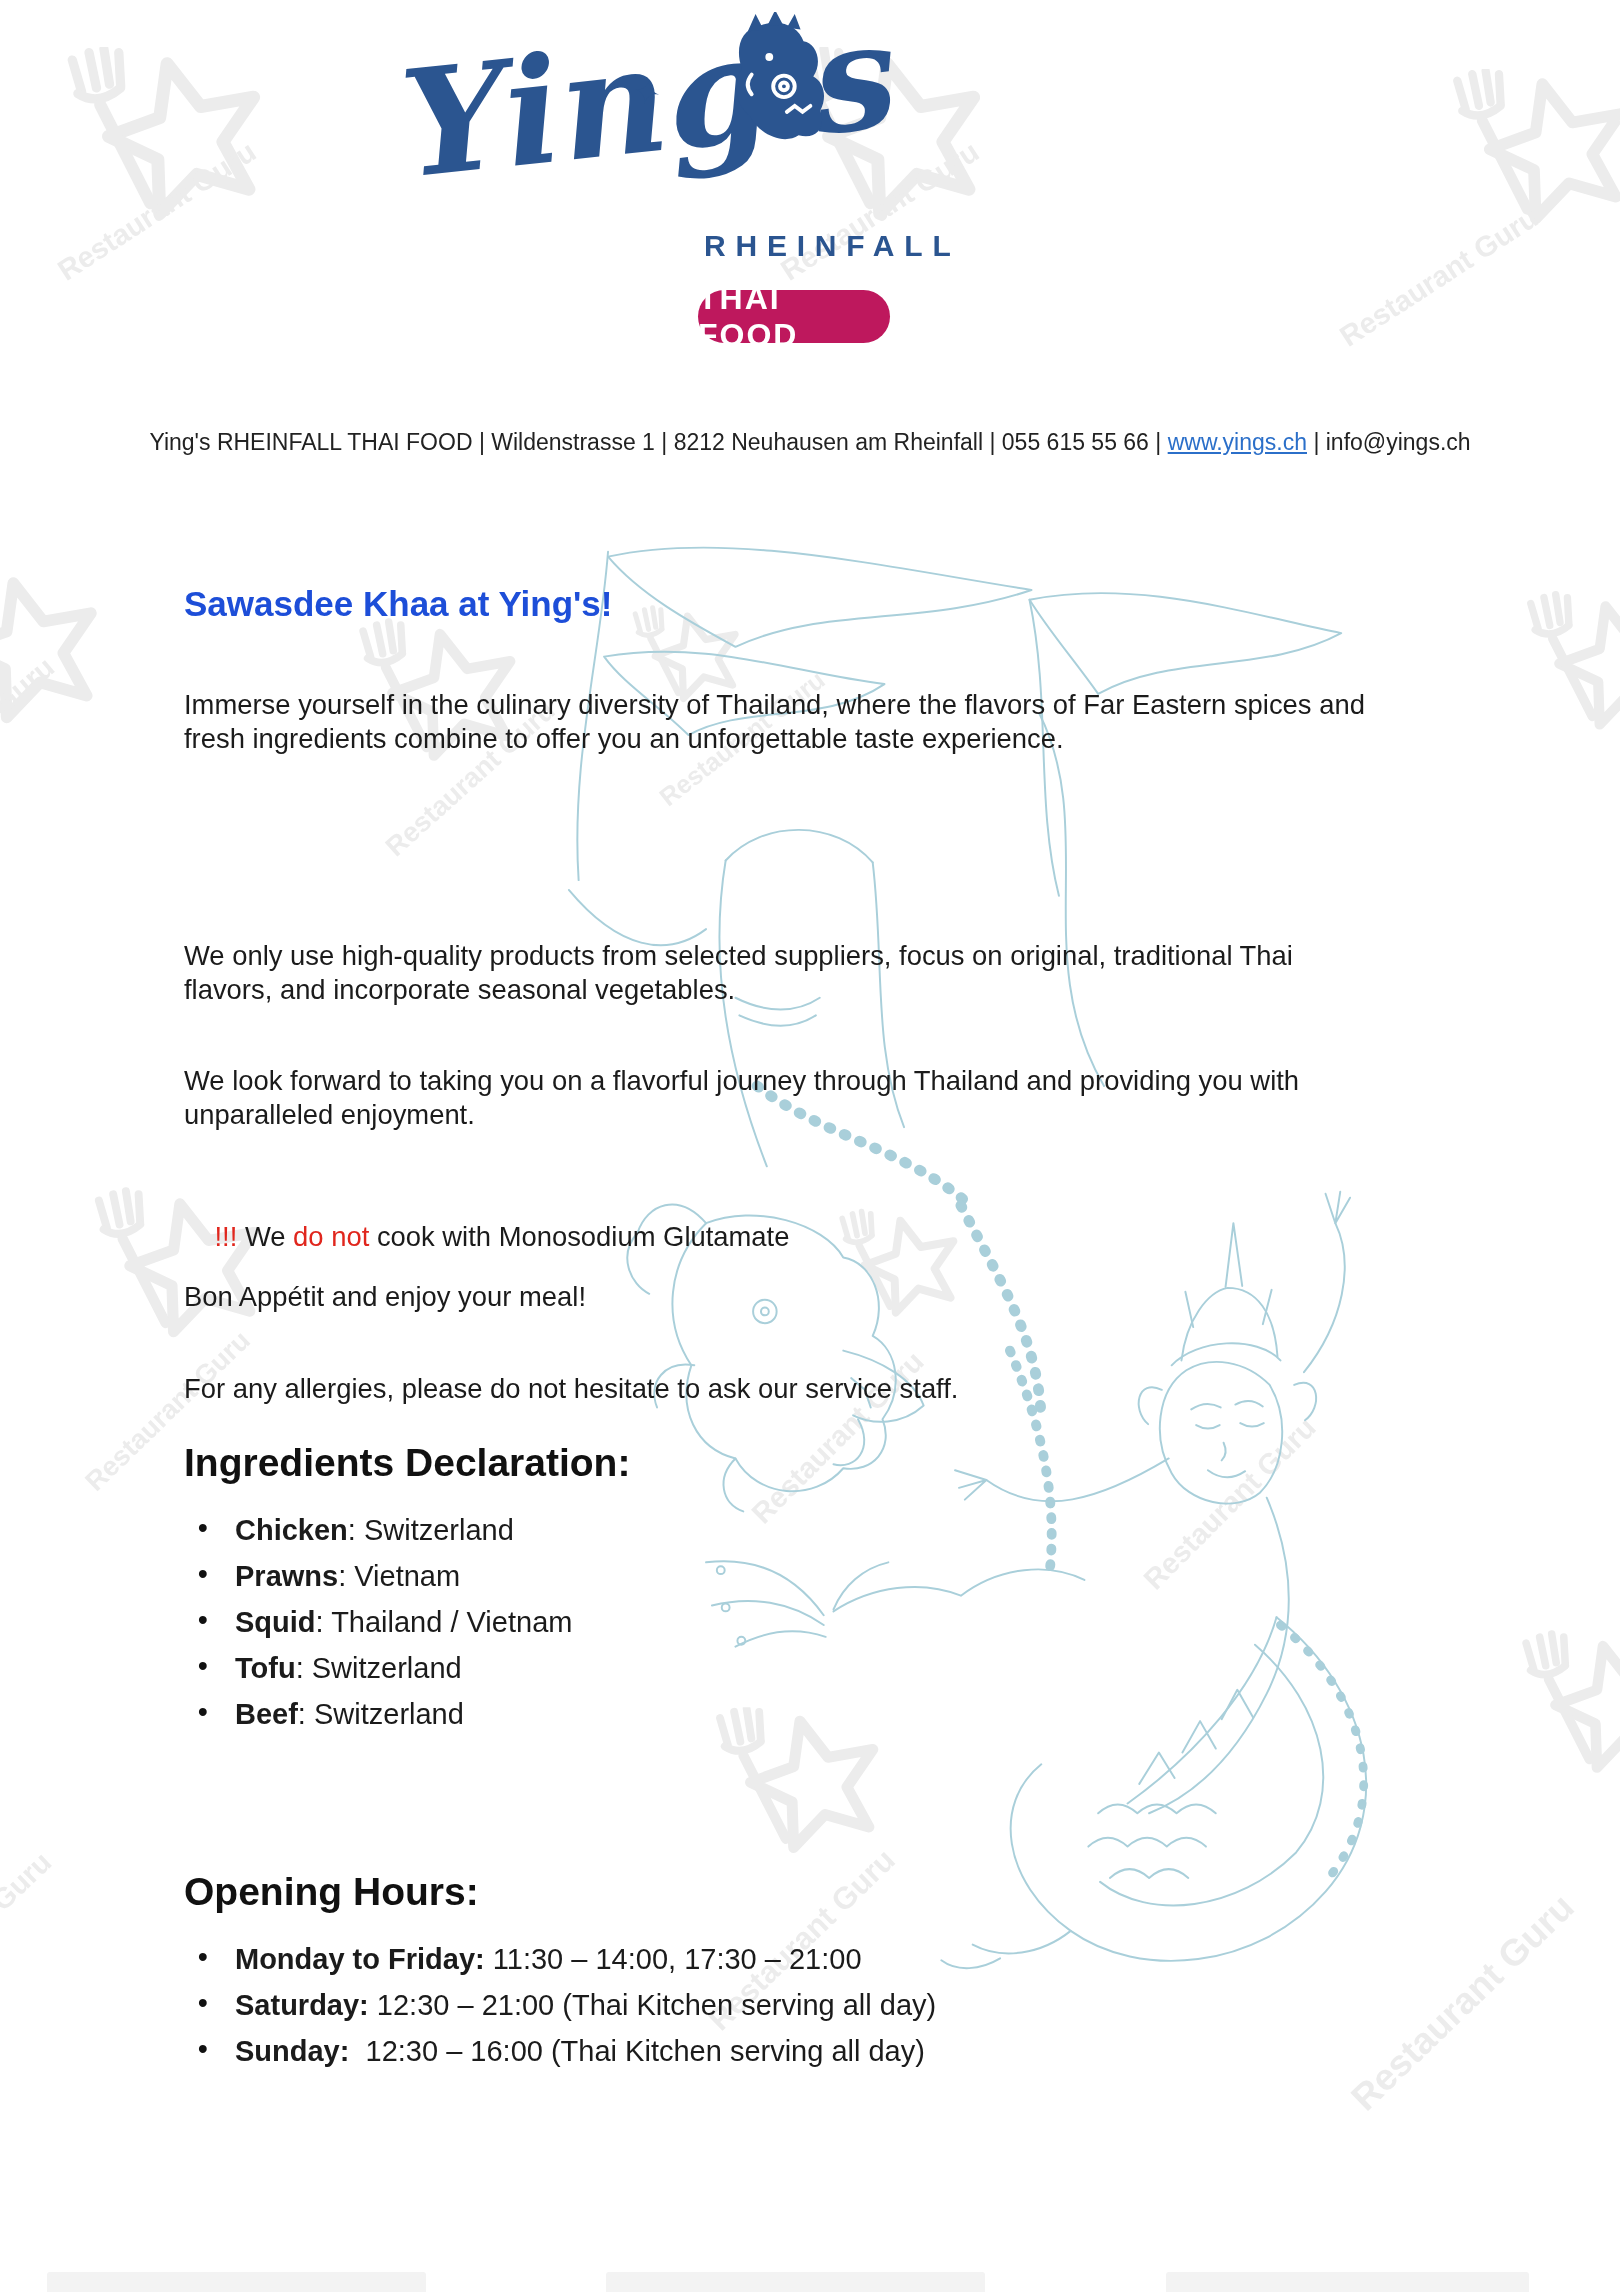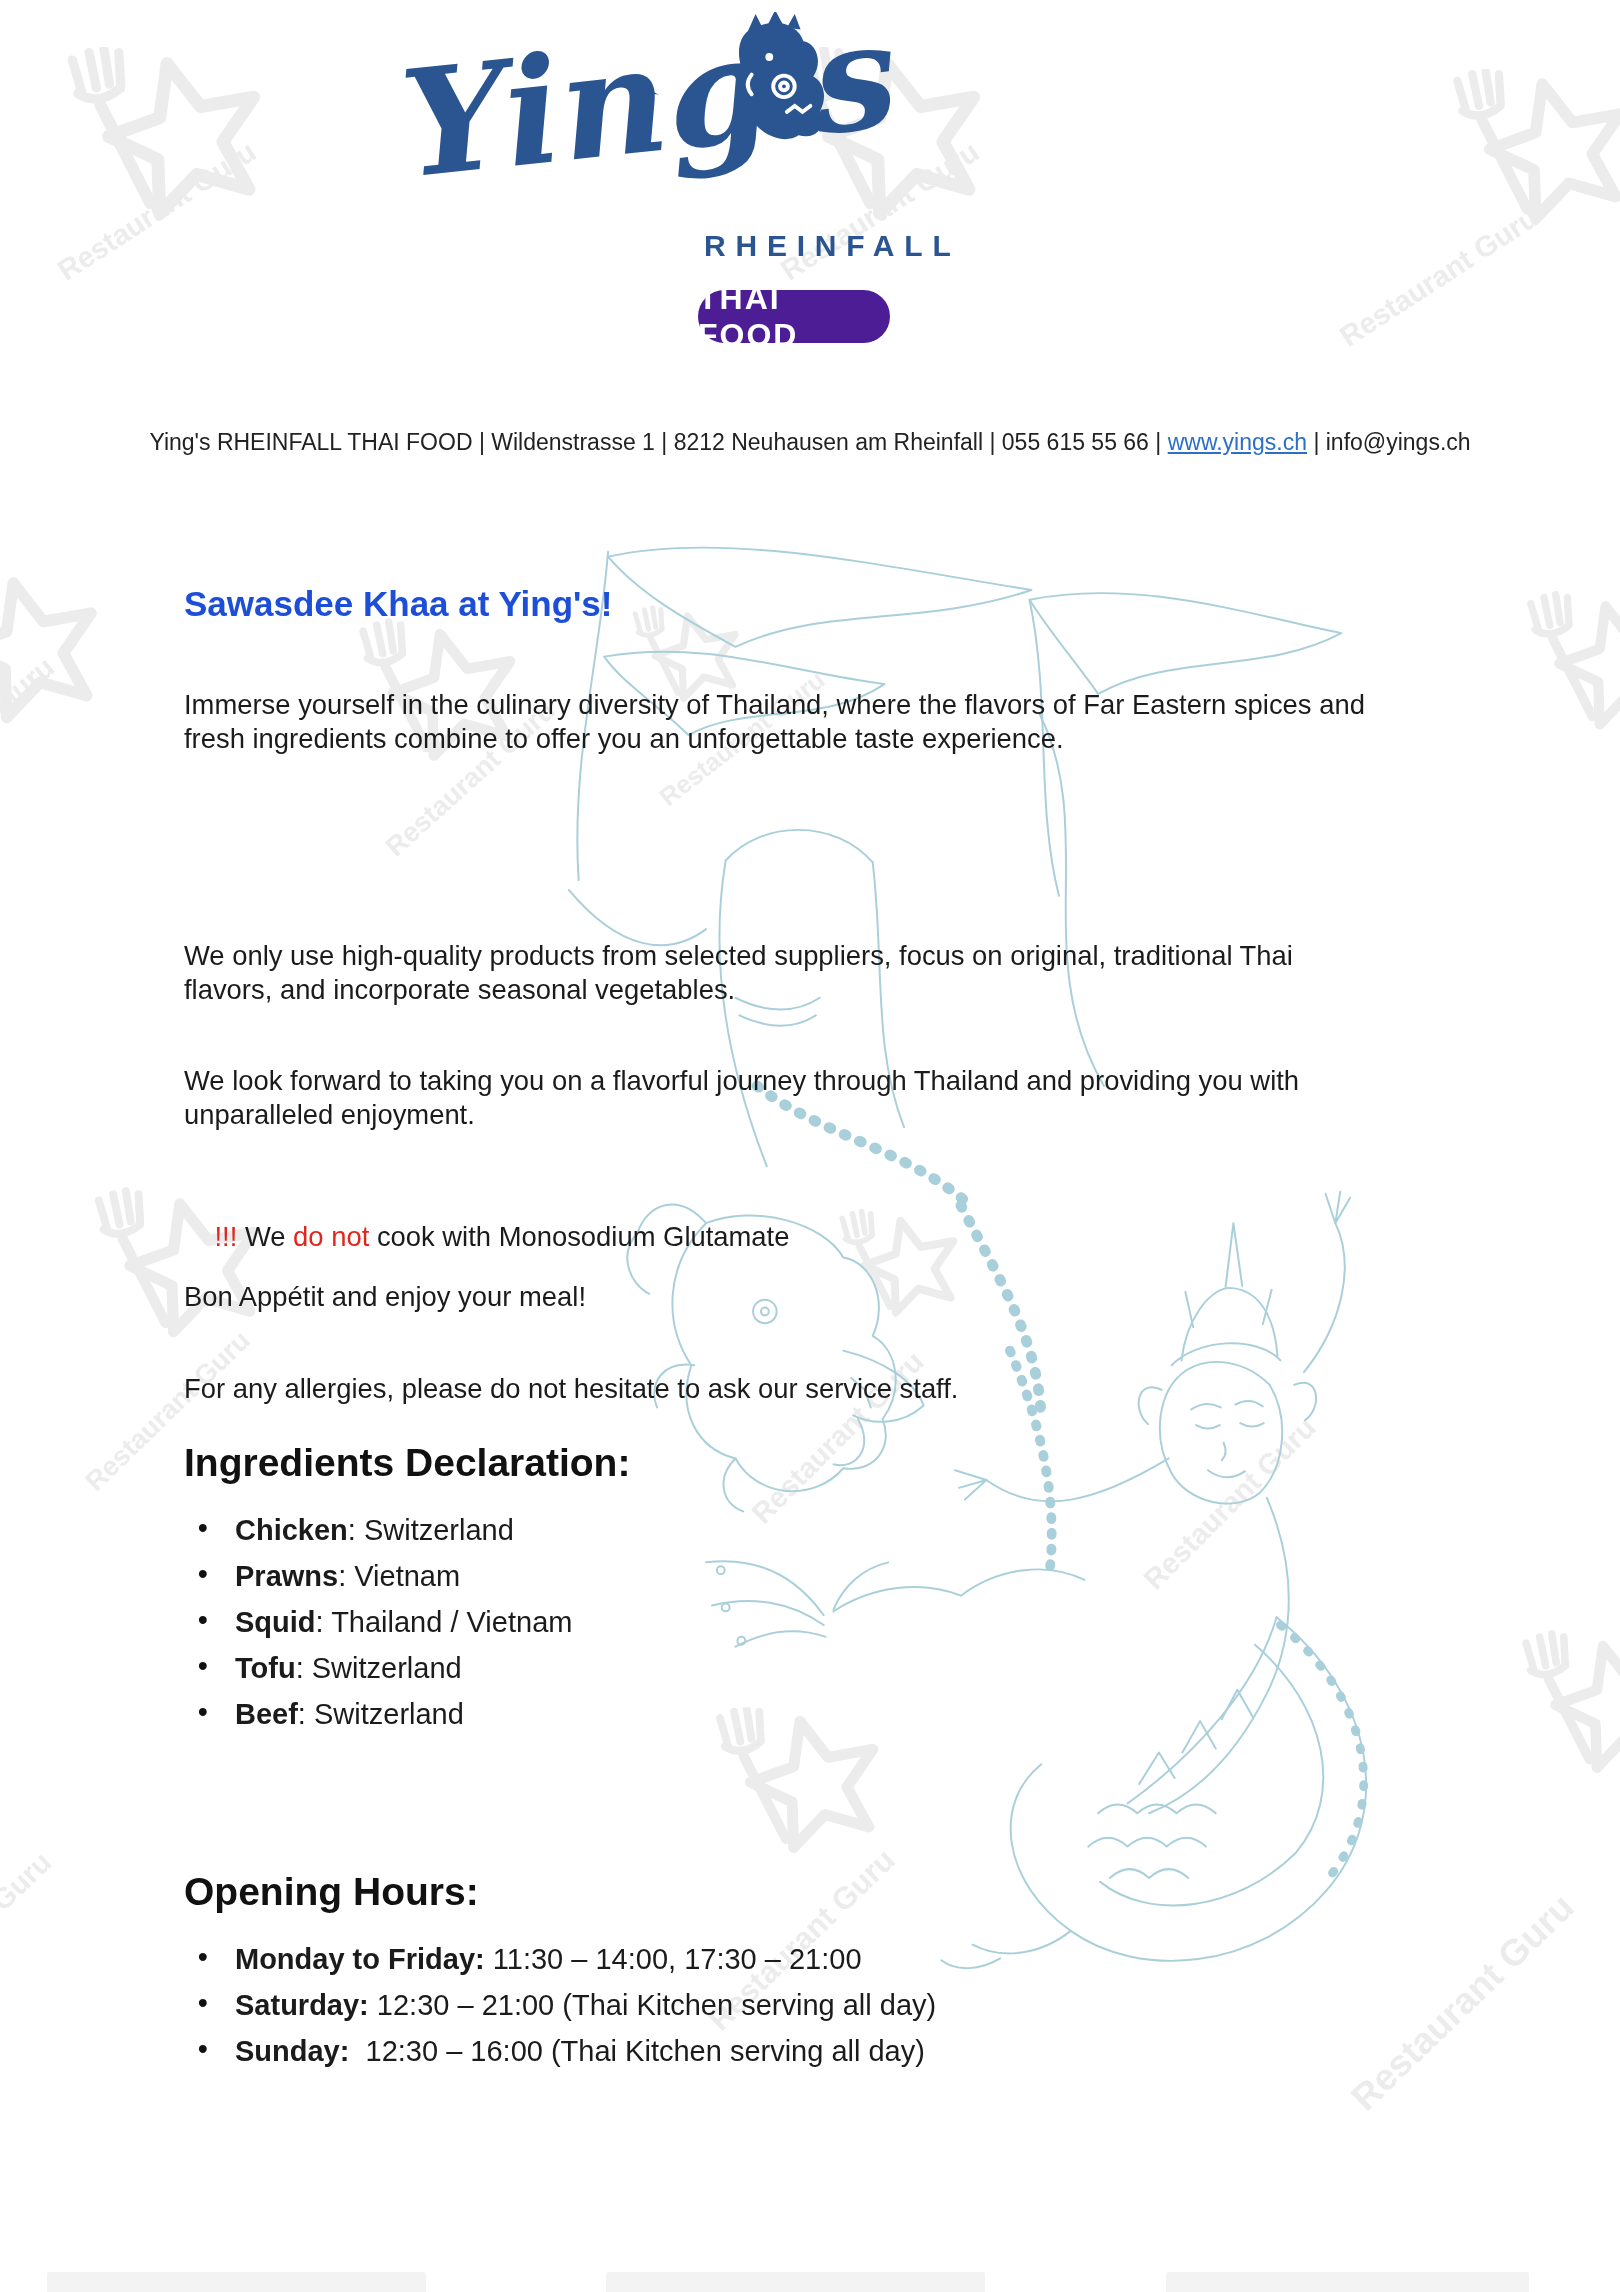--- a/index.html
+++ b/index.html
@@ -18,21 +18,21 @@
 
   
   .logo-script{position:absolute;left:390px;top:25.5px;width:519px;text-align:center;
                font-family:"DejaVu Serif",serif;font-style:italic;font-weight:bold;
                font-size:147px;line-height:1;color:#2b5590;transform:rotate(-6deg);}
   .logo-sparkle{position:absolute;left:633px;top:73px;font-size:33px;color:#2b5590;
                 transform:rotate(12deg);font-family:"DejaVu Sans",sans-serif;}
   .logo-sub{position:absolute;left:704px;top:229px;width:255px;text-align:center;
             font-weight:bold;font-size:30px;letter-spacing:9.8px;color:#2b5590;}
   .logo-pill{position:absolute;left:698px;top:290px;width:192px;height:53px;border-radius:26.5px;
-             background:#4c1d95;display:flex;align-items:center;justify-content:center;}
+             background:#be185d;display:flex;align-items:center;justify-content:center;}
   .logo-pill span{color:#ffffff;font-weight:bold;font-size:32px;letter-spacing:2px;}
   .logo-company{position:absolute;left:568px;top:359px;width:446px;text-align:center;
                 font-weight:bold;font-size:32px;color:#2b5590;letter-spacing:1px;}
 
   
   .contact{position:absolute;left:0;top:429px;width:1620px;text-align:center;font-size:23px;color:#222;}
   .contact a{color:#2b6fc9;text-decoration:underline;}
   .contact span{white-space:pre-wrap;}
 
   

